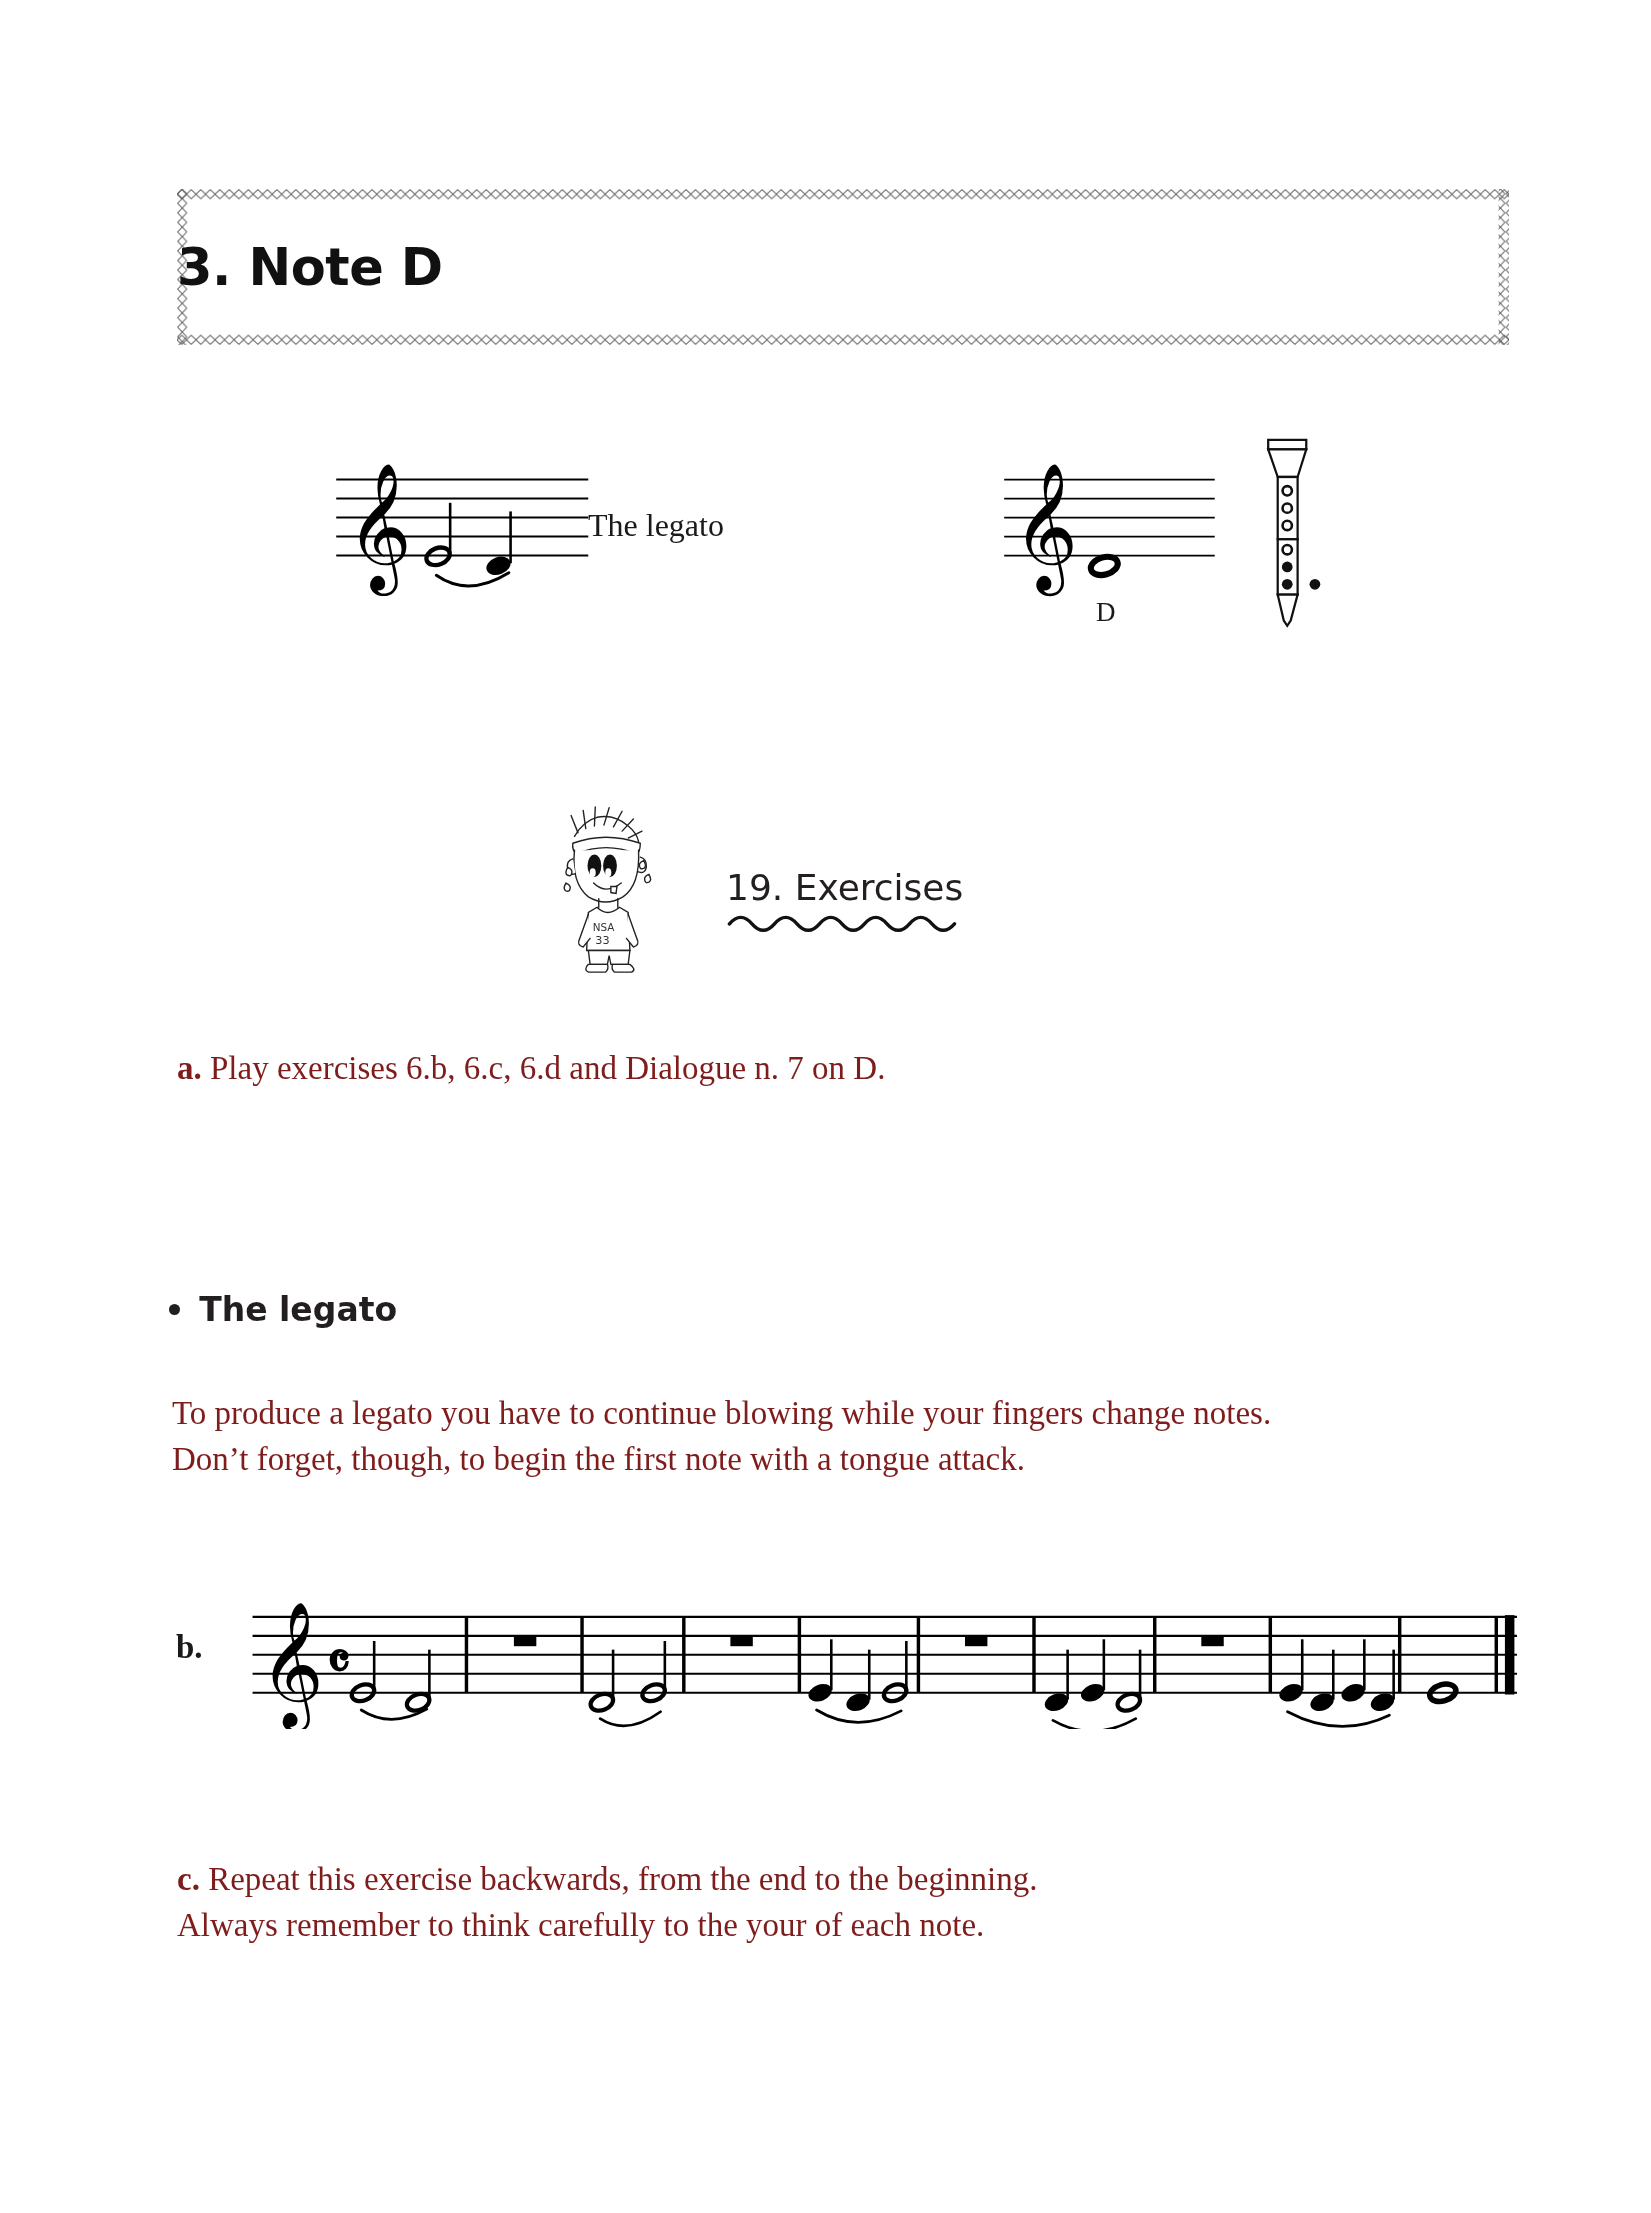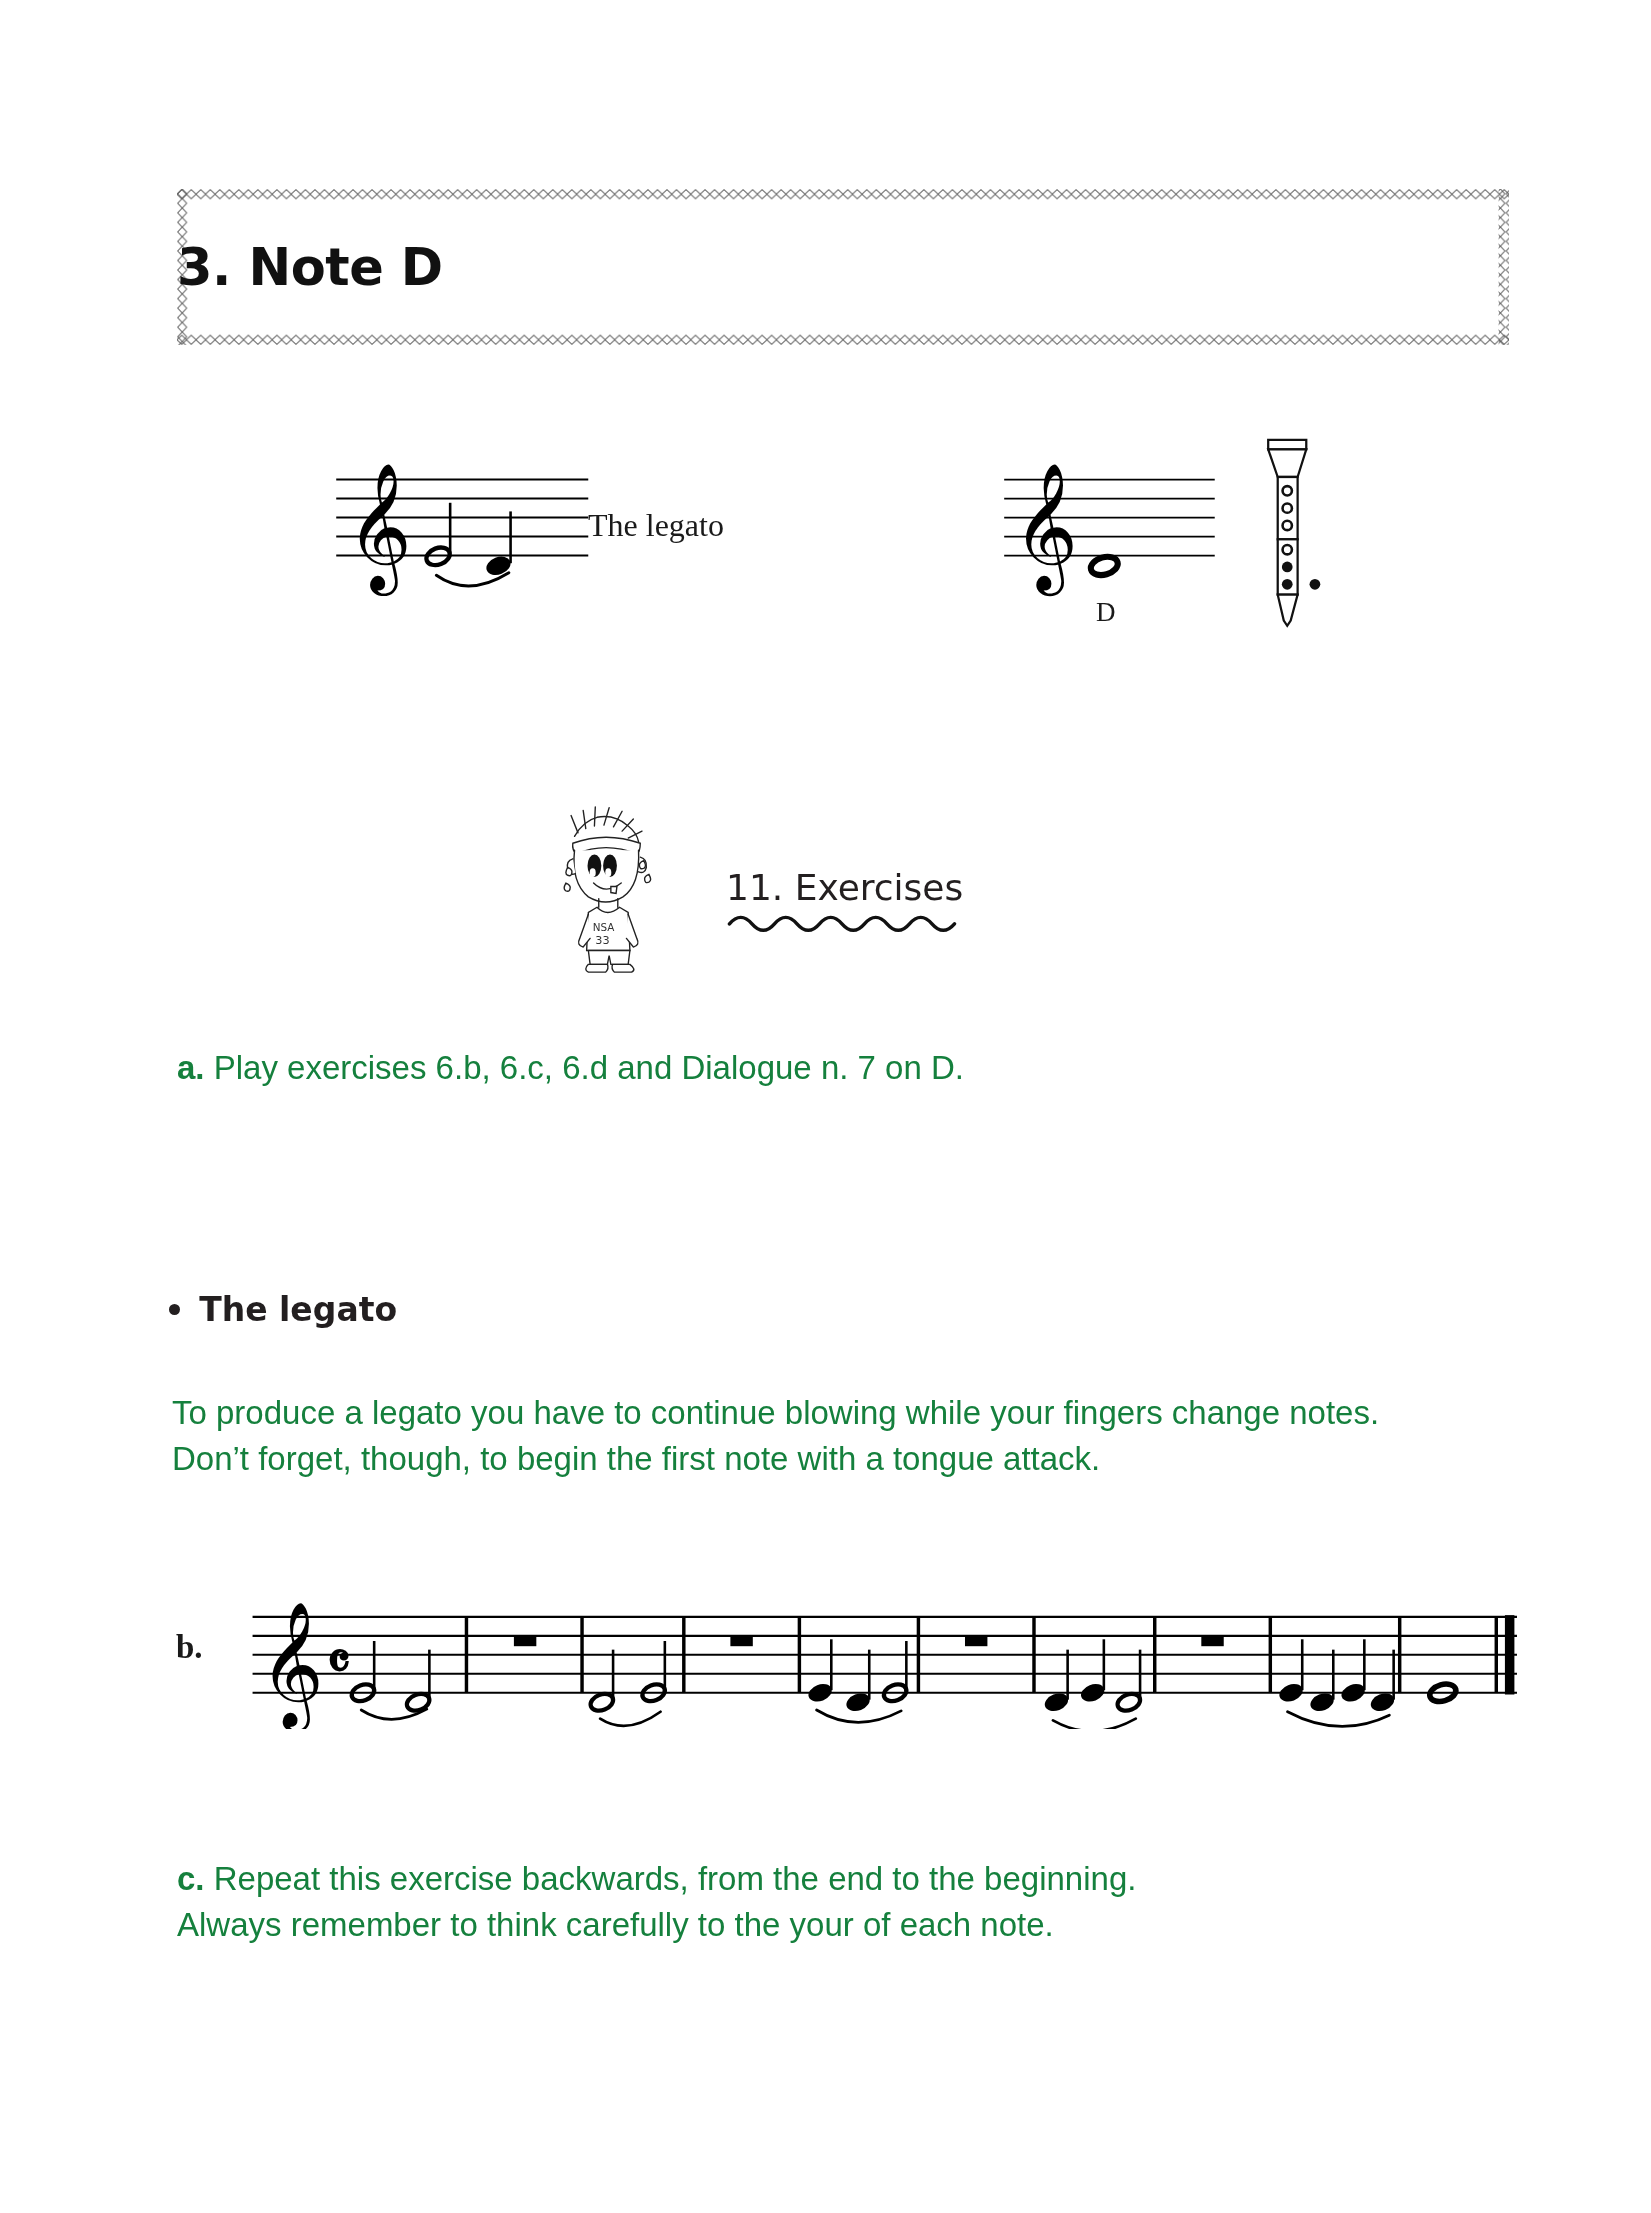--- a/index.html
+++ b/index.html
@@ -107,24 +107,24 @@
     font-size: 36px;
     color: #231f20;
     white-space: nowrap;
     line-height: 1.05;
   }
   .exercises-wave { display: block; margin-top: 3.5px; }
 
   
   .para {
     position: absolute;
-    font-family: Liberation Sans, sans-serif;
+    font-family: Liberation Serif, serif;
     font-size: 33px;
     line-height: 1.40;
-    color: #15803d;
+    color: #7f1d1d;
     white-space: pre-line;
   }
   .para .lbl { font-weight: bold; }
 
   .para-a { left: 177px; top: 1045px; width: 1297px; }
   .para-legato-body { left: 172px; top: 1390px; width: 1349px; }
   .para-c { left: 177px; top: 1856px; width: 1297px; }
 
   
   .bullet-heading {
@@ -298,21 +298,21 @@
 
       <path d="M50 190 Q44 196 50 199 L70 199 Q74 195 72 190 Z" fill="#fff"></path>
       <path d="M78 190 Q76 195 80 199 L100 199 Q106 196 98 190 Z" fill="#fff"></path>
     </g>
     <text x="55" y="152" font-family="DejaVu Sans, sans-serif" font-size="12" fill="#333">NSA</text>
     <text x="58" y="166" font-family="DejaVu Sans, sans-serif" font-size="13" fill="#333">33</text>
   </svg>
 </div>
 
 <div class="exercises-block">
-  <div class="exercises-text">11. Exercises</div>
+  <div class="exercises-text">19. Exercises</div>
   <svg class="exercises-wave" width="251" height="22.5" viewBox="0 0 290 26">
     <path d="M4 16 q13 -15 26 0 t26 0 t26 0 t26 0 t26 0 t26 0 t26 0 t26 0 t26 0 t26 0" fill="none" stroke="#111" stroke-width="4" stroke-linecap="round"></path>
   </svg>
 </div>
 
 <div class="para para-a"><span class="lbl">a.</span> <span>Play exercises 6.b, 6.c, 6.d and Dialogue n. 7 on D.</span></div>
 
 <div class="bullet-heading">
   <span class="bullet-dot"></span>
   <span>The legato</span>

